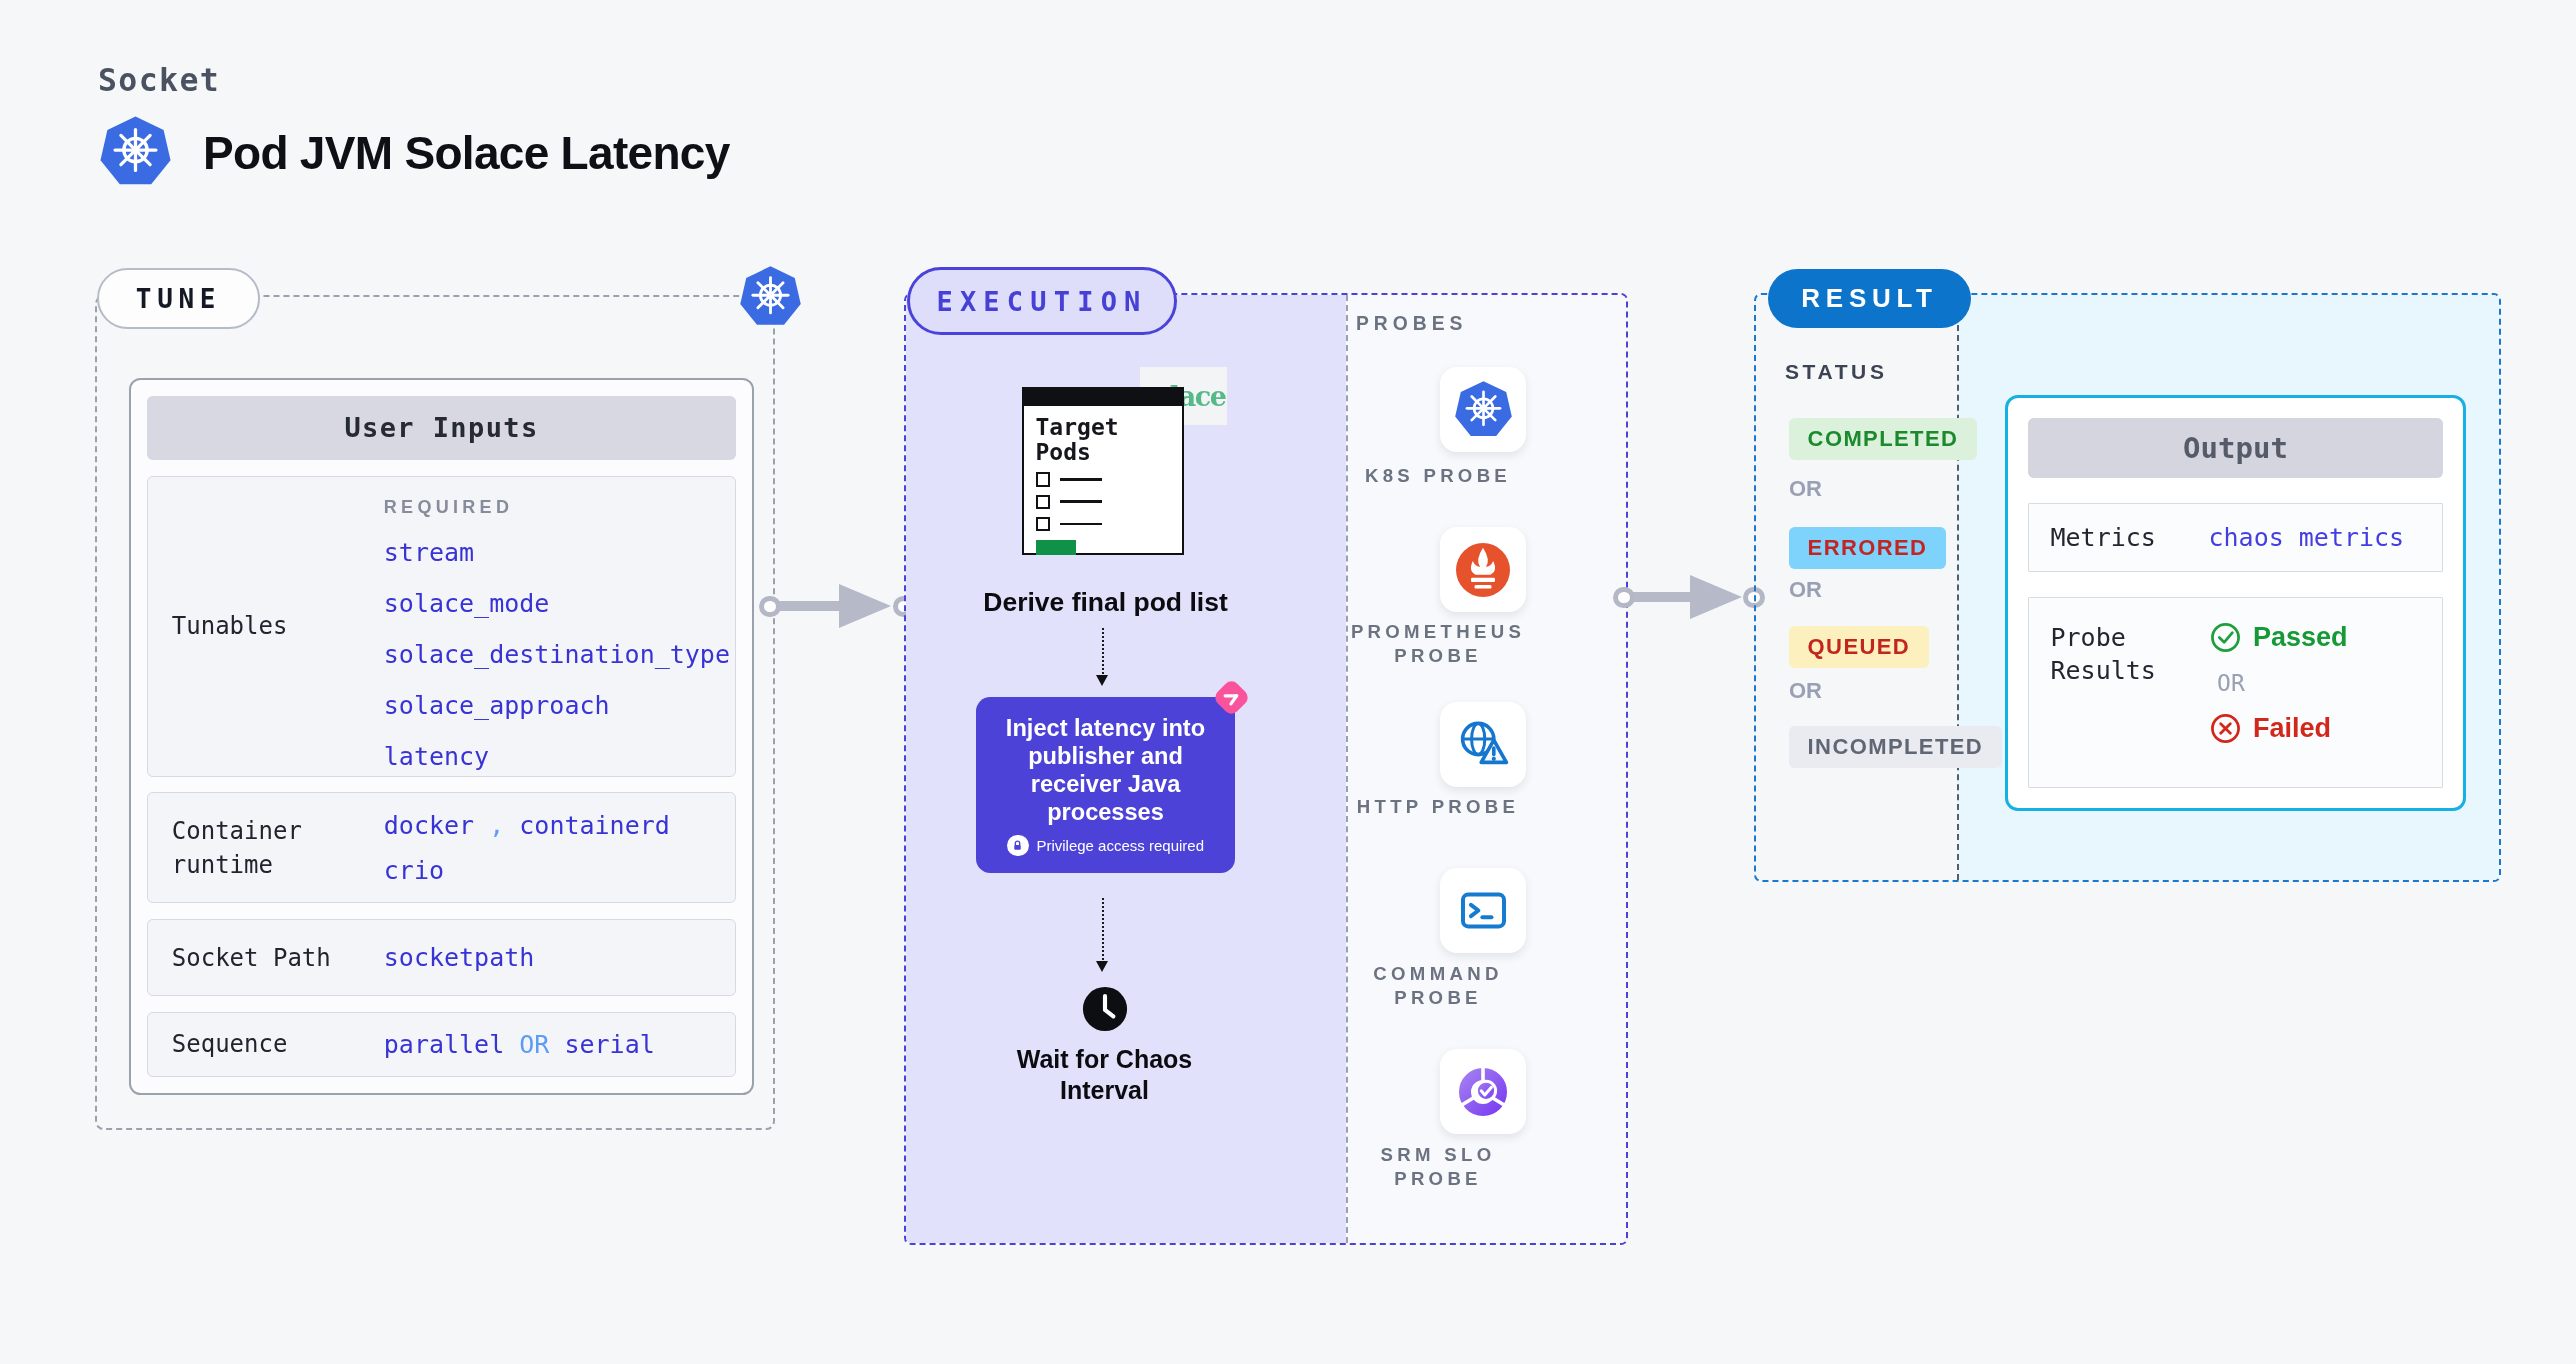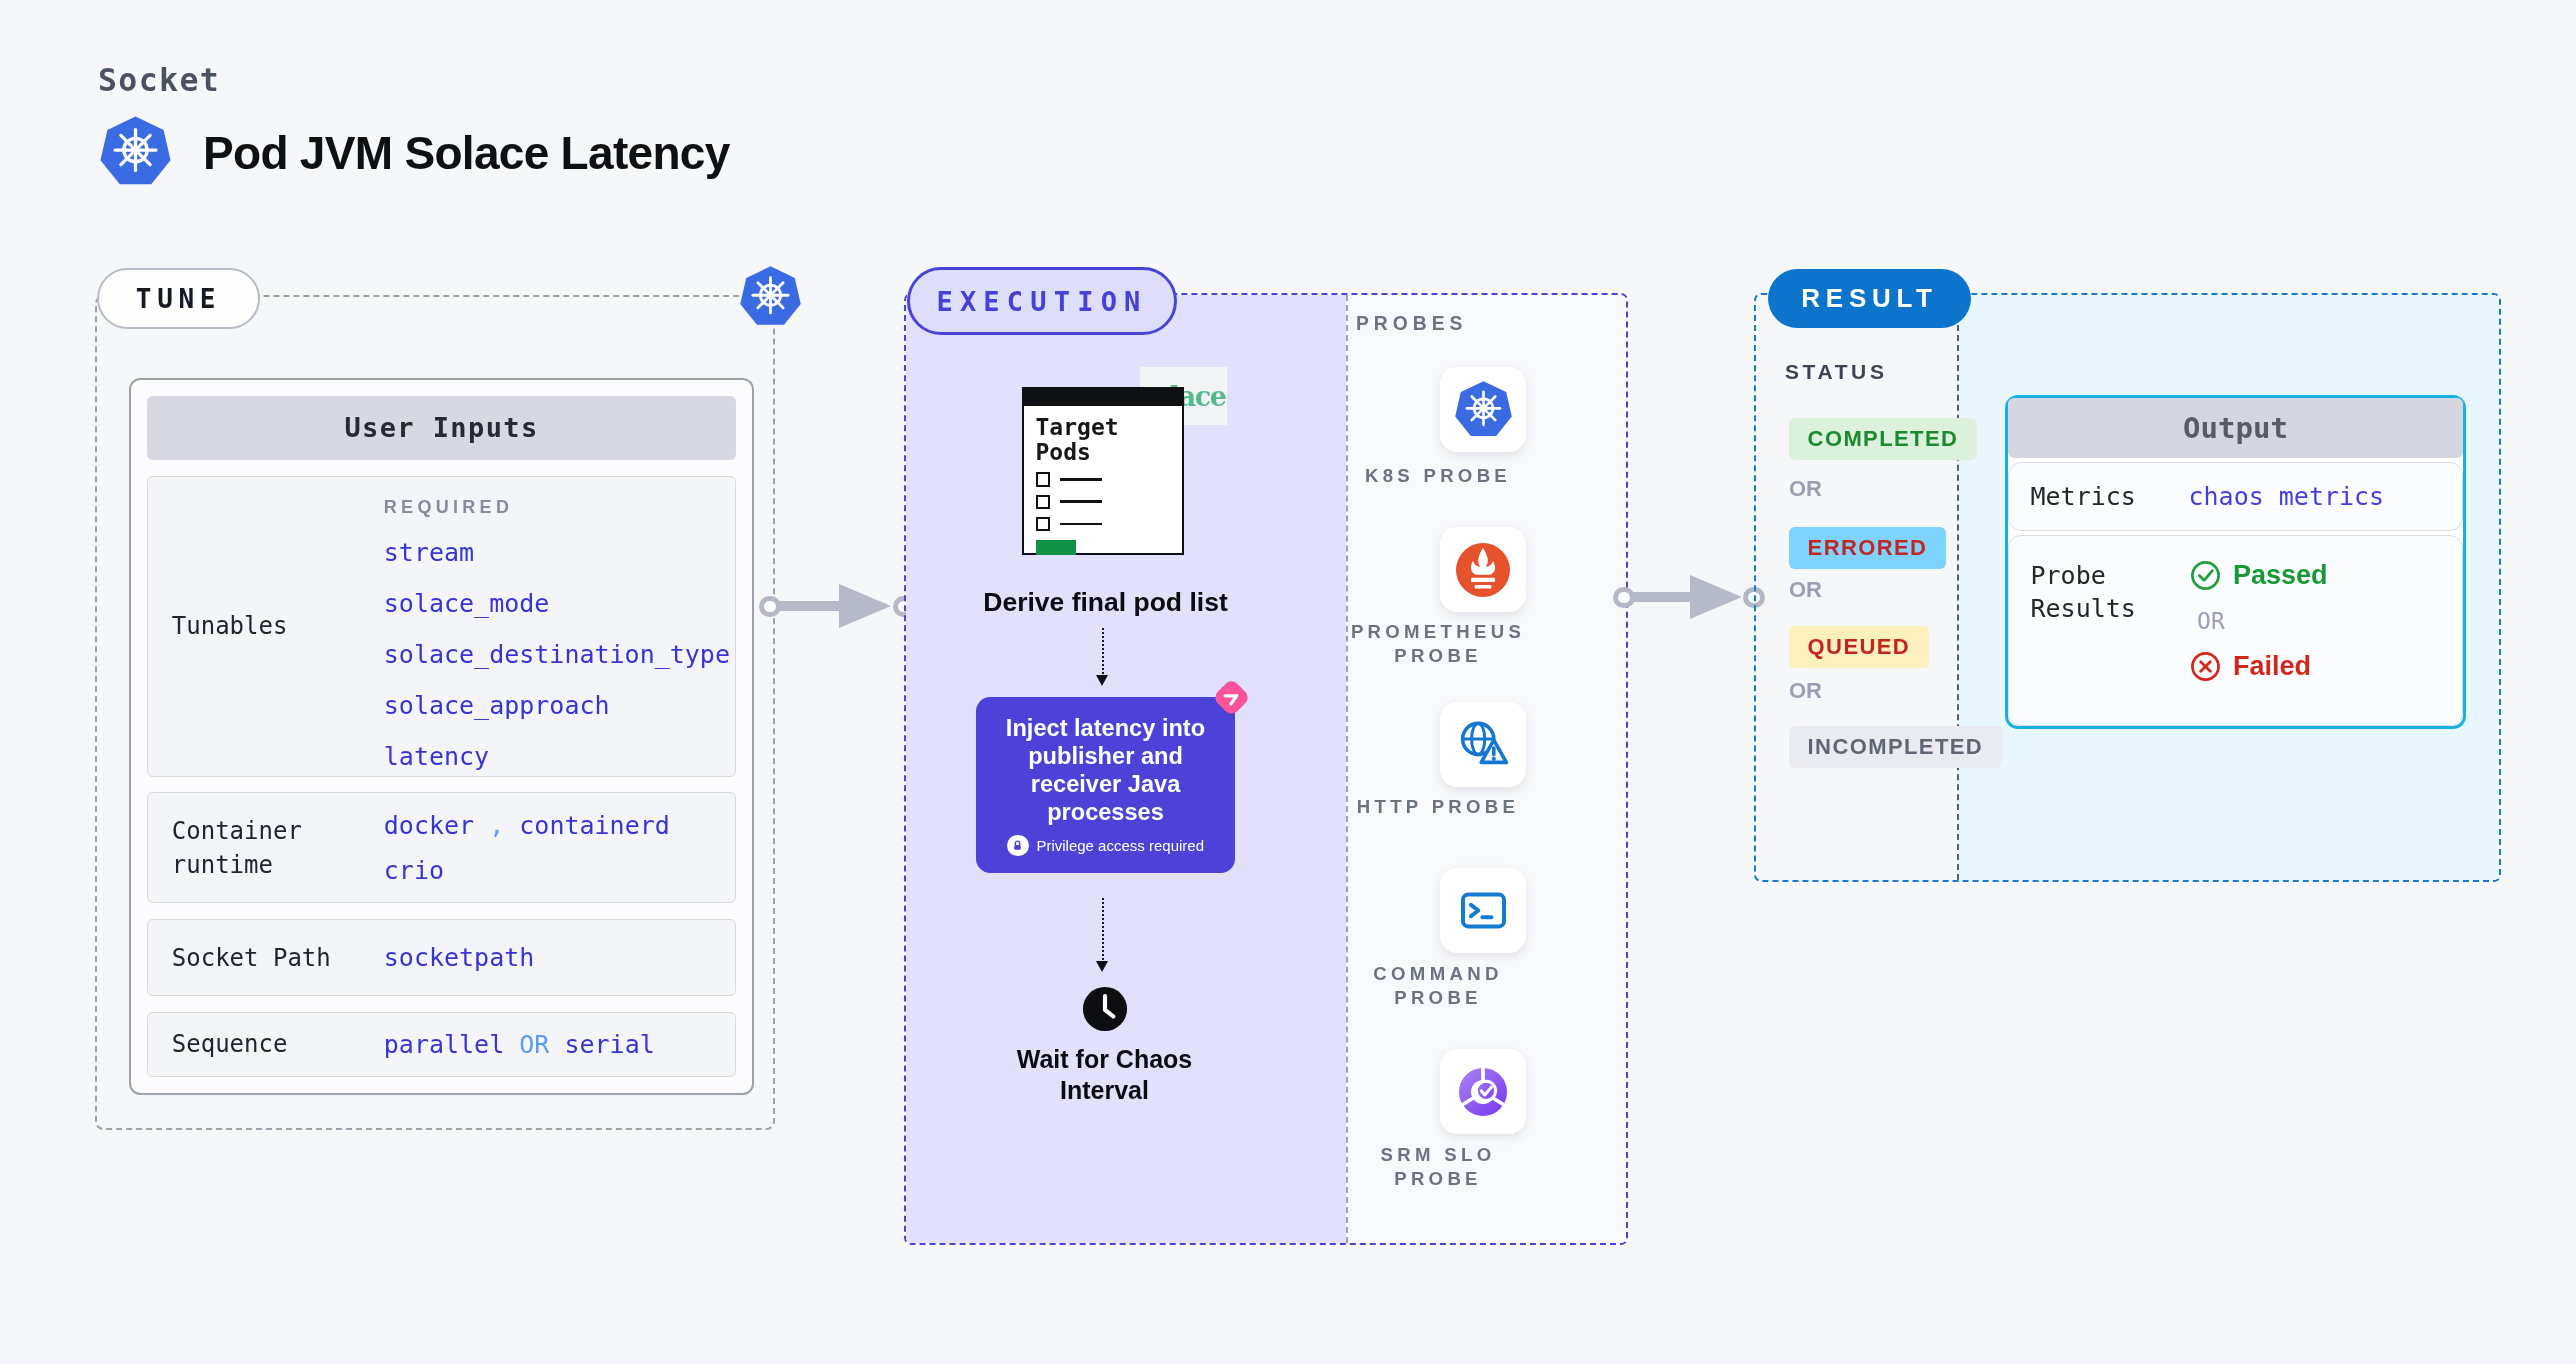--- a/index.html
+++ b/index.html
@@ -100,24 +100,24 @@
   .status-label{left:1785px;top:360px;font-size:21px;font-weight:bold;letter-spacing:3.6px;color:#3c4354;}
   .status-badge{left:1789px;padding:7.9px 18.6px;border-radius:5.7px;font-size:22px;font-weight:bold;letter-spacing:1.4px;}
   .st-completed{top:418px;background:#dcf1dc;color:#1b8a2c;}
   .st-errored{top:527px;background:#7dd3fc;color:#c22624;}
   .st-queued{top:626px;background:#fdf0bf;color:#c3251c;}
   .st-incompleted{top:726px;background:#eaebf1;color:#5f6674;}
   .or-label{left:1789px;font-size:22px;font-weight:bold;color:#9aa0b4;}
   .or1{top:476px;} .or2{top:577px;} .or3{top:678px;}
 
   .output-card{left:2005px;top:395px;width:461px;background:#ffffff;border:3.6px solid #16b0e2;border-radius:13px;
-               box-sizing:border-box;}
+               padding:20px;box-sizing:border-box;}
   .output-header{height:60px;background:#d5d5df;border-radius:5.7px;display:flex;align-items:center;justify-content:center;
                  font-size:29px;font-weight:600;color:#555b69;}
-  .output-row{margin-top:4px;border:1.4px solid #d9dbe3;border-radius:13px;background:#fbfcfe;display:flex;}
+  .output-row{margin-top:25px;border:1.4px solid #d9dbe3;border-radius:1px;background:#fbfcfe;display:flex;}
   .metrics-row{height:67px;align-items:center;}
   .orow-label{flex:0 0 158px;padding-left:21.5px;font-size:25px;color:#22262e;line-height:33px;}
   .metrics-value{font-size:25px;color:#443ee2;}
   .probe-results-row{min-height:191px;padding:23px 0;box-sizing:border-box;}
   .probe-results-col{display:flex;flex-direction:column;}
   .pr-item{display:flex;align-items:center;}
   .pr-item .txt{font-size:27px;font-weight:bold;margin-left:11.5px;}
   .pr-pass .txt{color:#179a35;}
   .pr-fail .txt{color:#d2281c;}
   .pr-or{font-size:23px;color:#9aa0b4;margin:15.8px 0 15.8px 8.6px;}

